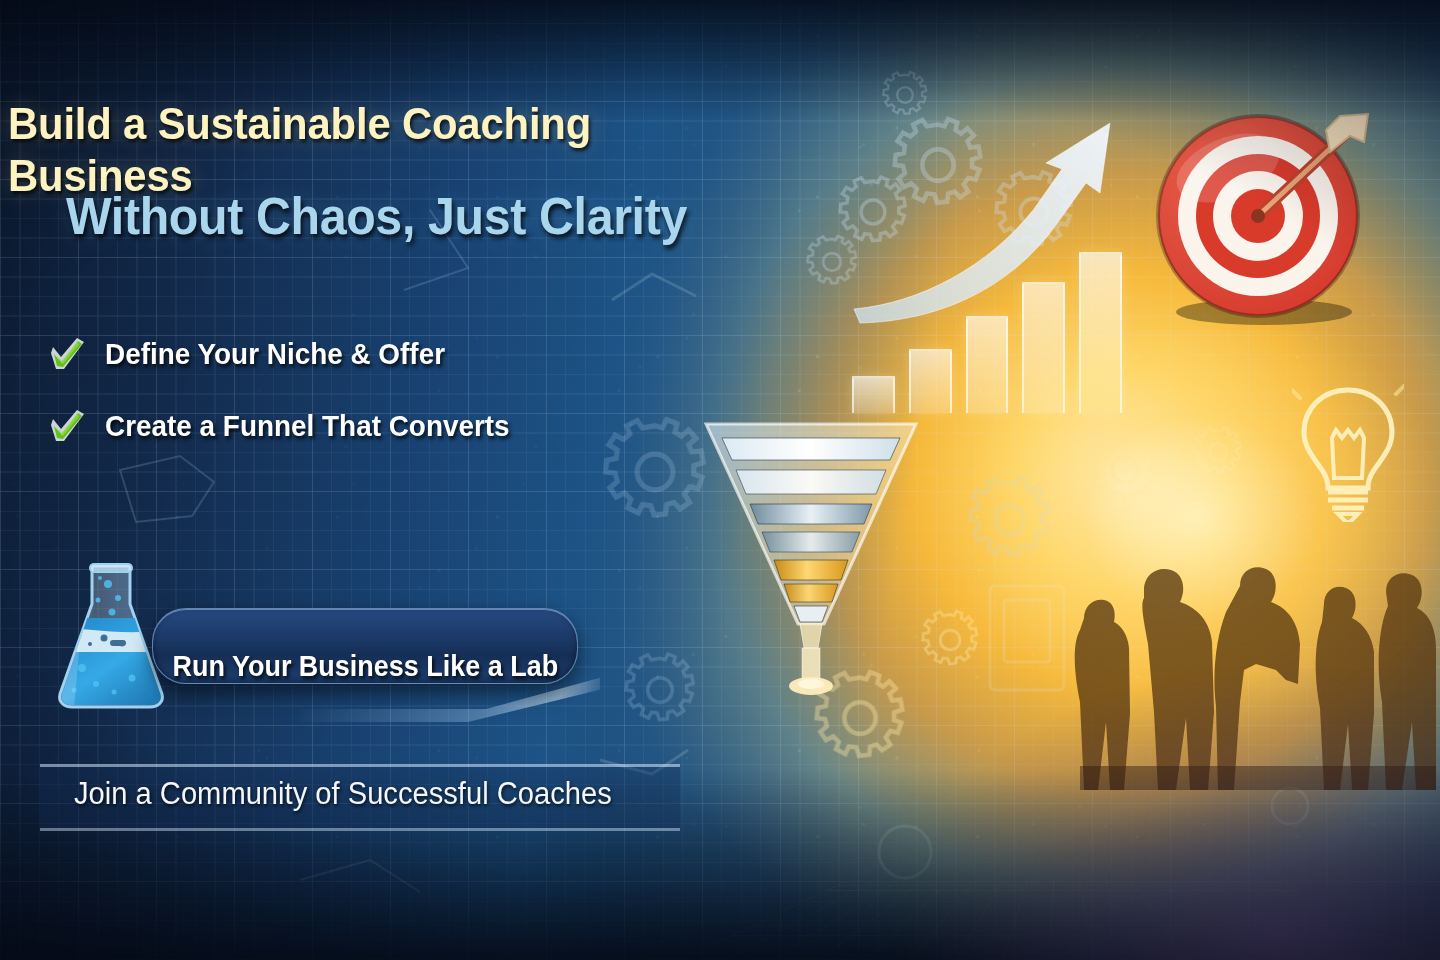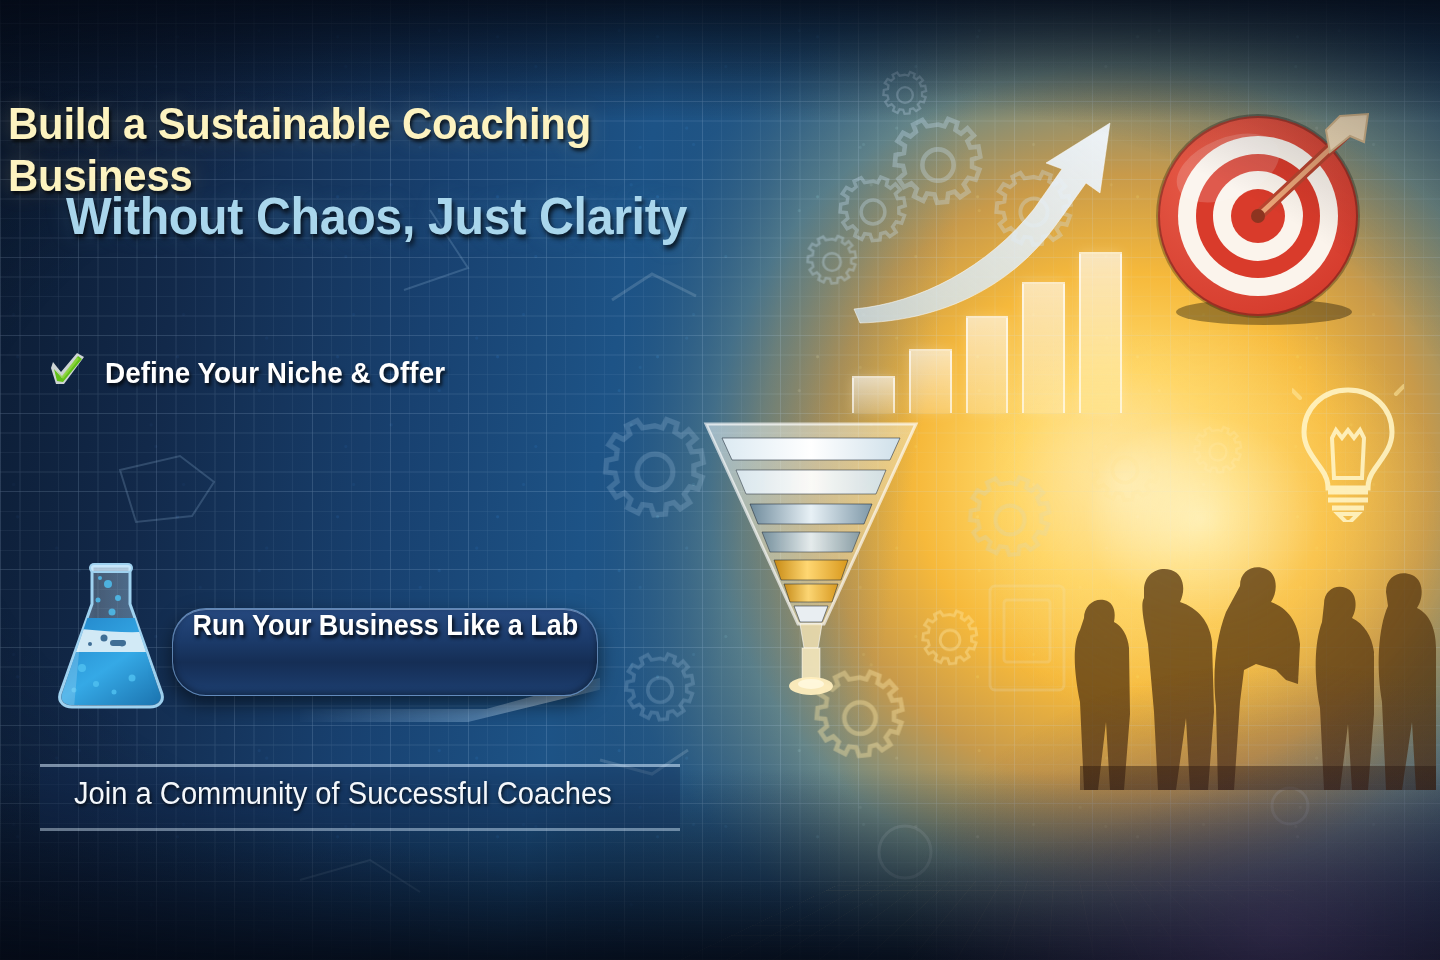--- a/index.html
+++ b/index.html
@@ -55,33 +55,33 @@
   
   .h1{position:absolute;left:8px;top:98px;width:830px;
     font-size:45px;font-weight:bold;letter-spacing:-0.2px;
     color:#fdf3c0;transform:scaleX(.93);transform-origin:left center;
     text-shadow:2px 3px 4px rgba(0,0,0,.75),0 0 22px rgba(255,230,150,.25);}
   .h2{position:absolute;left:66px;top:186px;width:830px;
     font-size:52px;font-weight:bold;letter-spacing:-0.4px;
     color:#a9d6ec;transform:scaleX(.93);transform-origin:left center;
     text-shadow:2px 4px 5px rgba(0,0,0,.8),0 0 24px rgba(120,190,235,.25);}
   .bullets{position:absolute;left:46px;top:318px;}
-  .bullet{display:flex;align-items:flex-end;height:72px;}
+  .bullet{display:flex;align-items:center;height:72px;}
   .chk{width:42px;height:42px;flex:0 0 42px;margin-right:17px;position:relative;}
   .btext{font-size:30px;font-weight:bold;color:#fff;transform:scaleX(.93);
     transform-origin:left center;white-space:nowrap;
     text-shadow:2px 3px 4px rgba(0,0,0,.8);}
   
   .flask{position:absolute;left:52px;top:560px;width:118px;height:152px;}
   
-  .pill{position:absolute;left:172px;top:608px;width:426px;height:88px;border-radius:34px;
+  .pill{position:absolute;left:152px;top:608px;width:426px;height:76px;border-radius:34px;
     background:linear-gradient(180deg,#26497f 0%,#1b3a69 38%,#152e55 62%,#1d3f71 100%);
     border:1px solid rgba(150,195,240,.55);
     box-shadow:0 8px 20px rgba(0,0,0,.55),inset 0 1px 0 rgba(190,220,255,.45),inset 0 -2px 6px rgba(0,0,0,.4);
-    display:flex;align-items:flex-start;justify-content:center;}
+    display:flex;align-items:flex-end;justify-content:center;}
   .pill-txt{font-size:29px;font-weight:bold;color:#fff;transform:scaleX(.93);
     text-shadow:2px 3px 4px rgba(0,0,0,.85);white-space:nowrap;}
   .pill-streak{position:absolute;left:300px;top:676px;width:300px;height:46px;
     background:linear-gradient(105deg,rgba(180,220,255,0) 0%,rgba(190,225,255,.30) 60%,rgba(230,245,255,.55) 85%,rgba(190,225,255,0) 100%);
     clip-path:polygon(0% 72%,62% 72%,100% 4%,100% 30%,56% 100%,0% 100%);filter:blur(.4px);}
   
   .tagband{position:absolute;left:40px;top:762px;width:640px;height:72px;}
   .tagline{position:absolute;left:74px;top:776px;font-size:31px;color:#f3f7fb;
     transform:scaleX(.94);transform-origin:left center;white-space:nowrap;
     text-shadow:1px 2px 4px rgba(0,0,0,.8);}
@@ -280,20 +280,30 @@
   <div class="bullets">
     <div class="bullet">
       <span class="chk">
         <svg viewBox="0 0 42 42" width="42" height="42">
           <path d="M5,20 L7,14 L15,24 L31,5 L38,9 L18,36 L10,36 Z" fill="#eef3ee" opacity=".85"></path>
           <path d="M8,21 L16,30 L32,8 L36,11 L17,34 L11,33 Z" fill="#63c219"></path>
           <path d="M10,22 L16,28 L31,9 L33,11 L17,31 Z" fill="#8fd642" opacity=".85"></path>
         </svg>
       </span>
       <span class="btext">Define Your Niche &amp; Offer</span>
+    </div>
+    <div class="bullet">
+      <span class="chk">
+        <svg viewBox="0 0 42 42" width="42" height="42">
+          <path d="M5,20 L7,14 L15,24 L31,5 L38,9 L18,36 L10,36 Z" fill="#eef3ee" opacity=".85"></path>
+          <path d="M8,21 L16,30 L32,8 L36,11 L17,34 L11,33 Z" fill="#63c219"></path>
+          <path d="M10,22 L16,28 L31,9 L33,11 L17,31 Z" fill="#8fd642" opacity=".85"></path>
+        </svg>
+      </span>
+      <span class="btext">Create a Funnel That Converts</span>
     </div>
   </div>
 
   <svg class="flask" viewBox="0 0 118 152">
     <defs>
       <linearGradient id="liq" x1="0" y1="0" x2="1" y2="1">
         <stop offset="0" stop-color="#1f7fc4"></stop>
           <stop offset=".5" stop-color="#35a9e6"></stop>
           <stop offset="1" stop-color="#14649f"></stop>
       </linearGradient>

